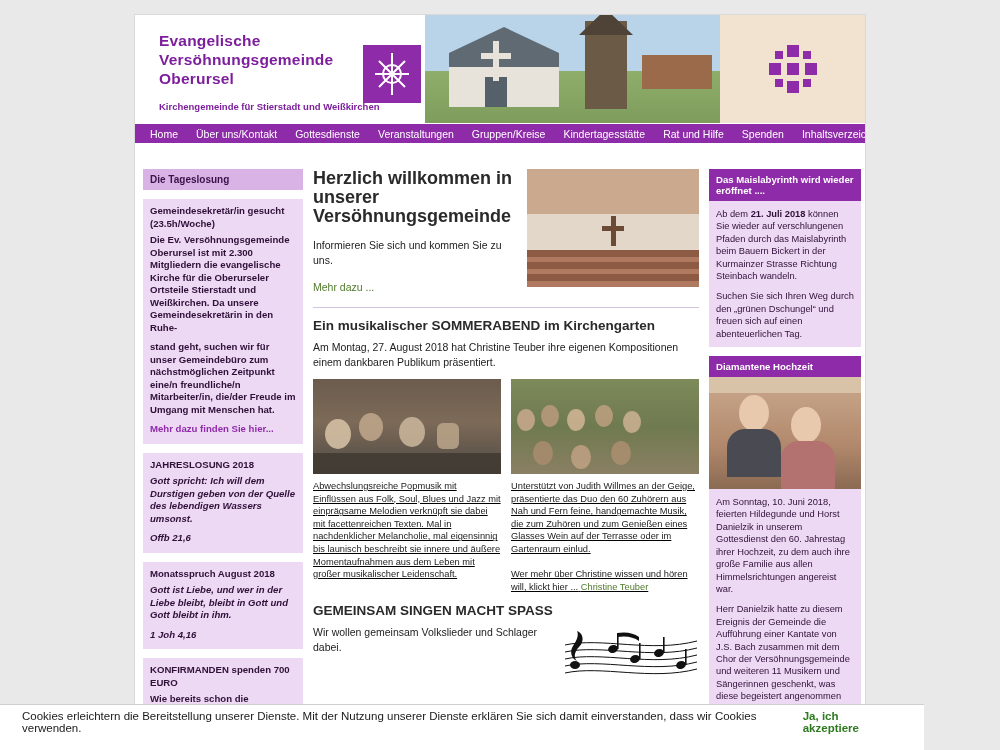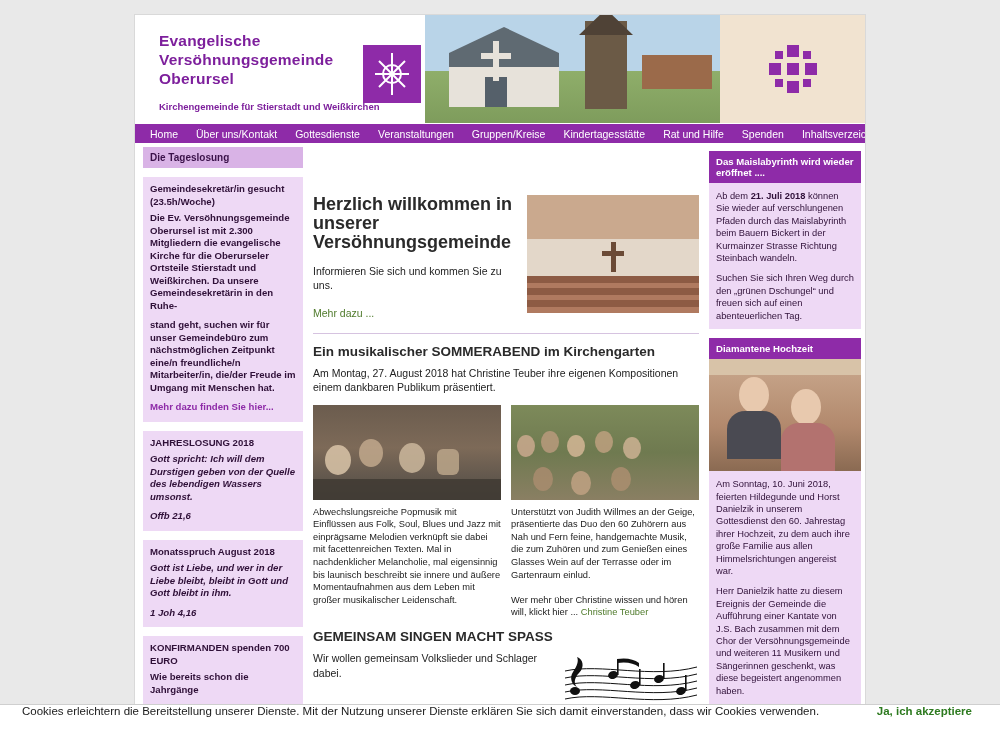--- a/index.html
+++ b/index.html
@@ -119,21 +119,20 @@
     line-height: 20px;
     white-space: nowrap;
     cursor: pointer;
   }
   
   .body-wrap {
     display: flex;
     padding: 26px 8px 0 8px;
     gap: 10px;
     height: 570px;
-    align-items: flex-end;
   }
   .col-left { width: 160px; flex: 0 0 160px; }
   .col-mid { width: 386px; flex: 0 0 386px; }
   .col-right { width: 152px; flex: 0 0 152px; }
 
   .box { margin-bottom: 9px; }
   .box-head {
     background: #d9b3e6;
     color: #3a1149;
     font-size: 10px;
@@ -197,21 +196,21 @@
   .hero-img .bench { position:absolute; width:100%; height:7px; background:#8d5b44; }
 
   .rule { border: 0; border-top: 1px solid #d6c3e0; margin: 12px 0 10px 0; }
 
   .sec-title {
     color: #2a2a2a;
     font-size: 13.5px;
     font-weight: bold;
     margin: 0 0 7px 0;
   }
-  .two-col { display: flex; gap: 10px; margin-top: 9px; }
+  .two-col { display: flex; gap: 10px; margin-top: 9px; text-decoration: underline; }
   .two-col > div { flex: 1; }
   .photo {
     width: 100%; height: 95px;
     position: relative; overflow: hidden;
     background: #6d6257;
   }
   .photo.concert { background: linear-gradient(#6b5c4e 0%, #7d6a58 45%, #4e4a45 100%); }
   .photo.garden { background: linear-gradient(#7d8a5a 0%, #6f7a50 50%, #8a7f63 100%); }
   .photo .blob { position: absolute; border-radius: 50%; opacity: .85; }
   .cap {
@@ -251,27 +250,27 @@
     position: relative; overflow: hidden;
   }
   .head-a { position:absolute; width:30px; height:36px; border-radius:50%; background:#e8c9ae; }
   .head-b { position:absolute; width:30px; height:36px; border-radius:50%; background:#e8c9ae; }
   .body-a { position:absolute; width:54px; height:48px; border-radius:18px 18px 0 0; }
 
   
   .cookie-bar {
     position: absolute;
     left: 0; bottom: 0;
-    width: 1000px; height: 46px;
+    width: 924px; height: 46px;
     background: #ffffff;
     border-top: 1px solid #cfcfcf;
     display: flex;
-    align-items: flex-start;
+    align-items: flex-end;
     justify-content: space-between;
-    padding: 0 18px 2px 22px;
+    padding: 0 18px 16px 22px;
   }
   .cookie-text {
     font-size: 11.5px;
     color: #1a1a1a;
   }
   .cookie-accept {
     color: #2d7a1f;
     font-size: 11.5px;
     font-weight: bold;
     cursor: pointer;

